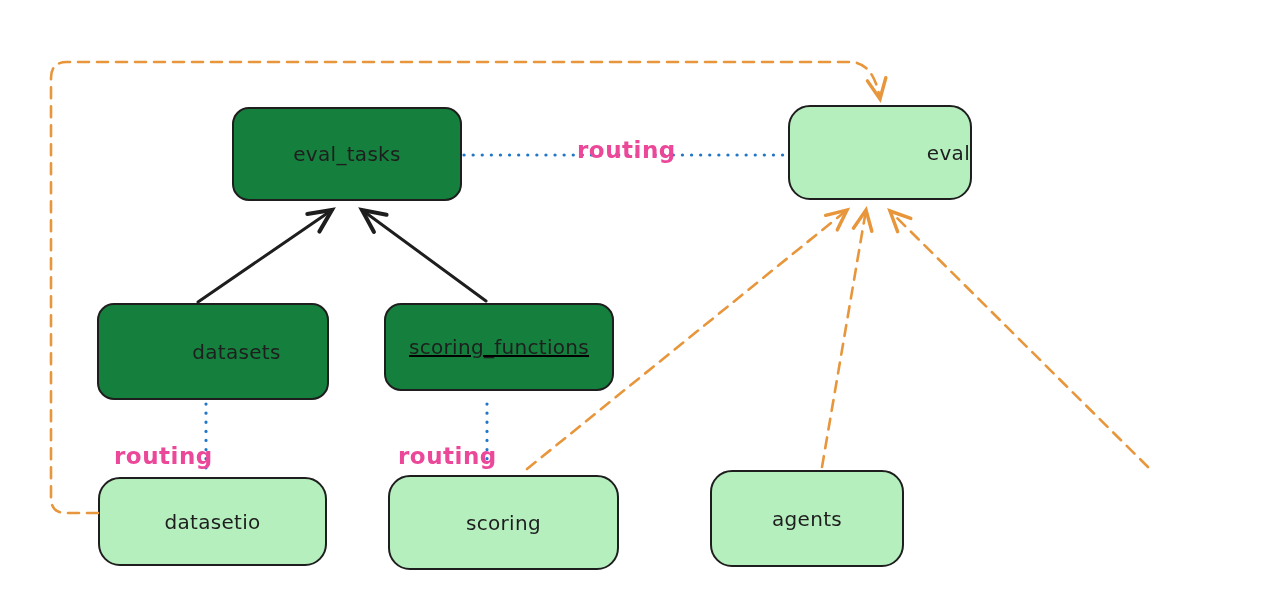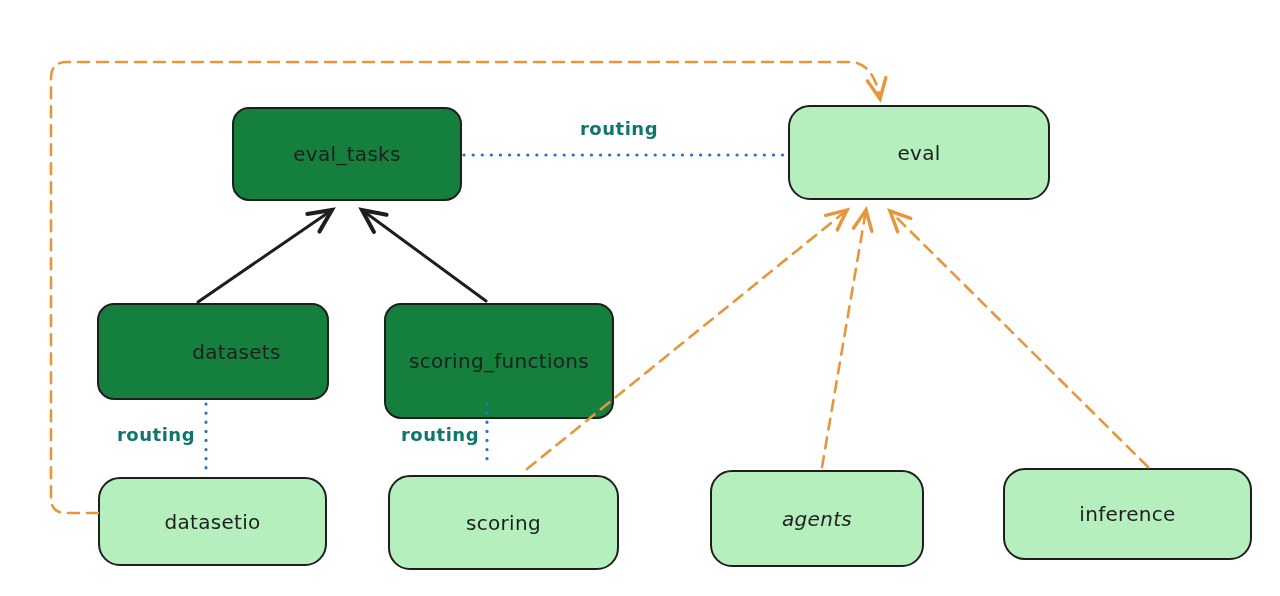--- a/index.html
+++ b/index.html
@@ -37,25 +37,26 @@
     font-size: 20px;
     color: #1e1e1e;
     letter-spacing: 0.3px;
     white-space: nowrap;
   }
   .edge-label {
     position: absolute;
     z-index: 4;
     width: 84px;
     text-align: center;
-    font-size: 18px;
+    font-size: 23px;
     font-weight: 600;
-    color: #0f766e;
+    color: #ec4899;
     letter-spacing: 0.5px;
     white-space: nowrap;
+    margin-top: 19px;
   }
 </style>
 </head>
 <body>
 
 <div class="canvas">
 
   <svg class="edges-layer" width="1280" height="596" viewBox="0 0 1280 596">
     <defs>
       <marker id="ah-black" markerUnits="userSpaceOnUse" markerWidth="40" markerHeight="40" viewBox="-26 -14 30 28" refX="0" refY="0" orient="auto">
@@ -76,45 +77,42 @@
     <path d="M 98 513 L 66 513 Q 51 513 51 498 L 51 78 Q 51 62 67 62 L 852 62 Q 874 64 880 99" fill="none" stroke-width="2.6" stroke-linecap="round" stroke-dasharray="11 8" marker-end="url(#ah-orange)" stroke="#e8963c"></path>
     <path d="M 527 469 L 847 210" fill="none" stroke-width="2.6" stroke-linecap="round" stroke-dasharray="11 8" marker-end="url(#ah-orange)" stroke="#e8963c"></path>
     <path d="M 822 467 L 866 210" fill="none" stroke-width="2.6" stroke-linecap="round" stroke-dasharray="11 8" marker-end="url(#ah-orange)" stroke="#e8963c"></path>
     <path d="M 1148 467 L 890 211" fill="none" stroke-width="2.6" stroke-linecap="round" stroke-dasharray="11 8" marker-end="url(#ah-orange)" stroke="#e8963c"></path>
   </svg>
 
   <div class="node node-blue" style="left:232px; top:107px; width:230px; height:94px;">
     <span class="node-label">eval_tasks</span>
   </div>
 
-  <div class="node node-green" style="left:788px; top:105px; width:262px; height:95px;">
+  <div class="node node-green" style="left:788px; top:105px; width:184px; height:95px;justify-content:flex-end;">
     <span class="node-label">eval</span>
   </div>
 
   <div class="node node-blue" style="left:97px; top:303px; width:232px; height:97px;padding-left:47px;">
     <span class="node-label">datasets</span>
   </div>
 
-  <div class="node node-blue" style="left:384px; top:303px; width:230px; height:116px;">
+  <div class="node node-blue" style="left:384px; top:303px; width:230px; height:88px;text-decoration:underline;">
     <span class="node-label">scoring_functions</span>
   </div>
 
   <div class="node node-green" style="left:98px; top:477px; width:229px; height:89px;">
     <span class="node-label">datasetio</span>
   </div>
 
   <div class="node node-green" style="left:388px; top:475px; width:231px; height:95px;">
     <span class="node-label">scoring</span>
   </div>
 
-  <div class="node node-green" style="left:710px; top:470px; width:214px; height:97px;font-style:italic;">
+  <div class="node node-green" style="left:710px; top:470px; width:194px; height:97px;">
     <span class="node-label">agents</span>
   </div>
 
-  <div class="node node-green" style="left:1003px; top:468px; width:249px; height:92px;">
-    <span class="node-label">inference</span>
-  </div>
 
   <div class="edge-label" style="left:577px; top:118px;">routing</div>
   <div class="edge-label" style="left:114px; top:424px;">routing</div>
   <div class="edge-label" style="left:398px; top:424px;">routing</div>
 
 </div>
 
 </body></html>

